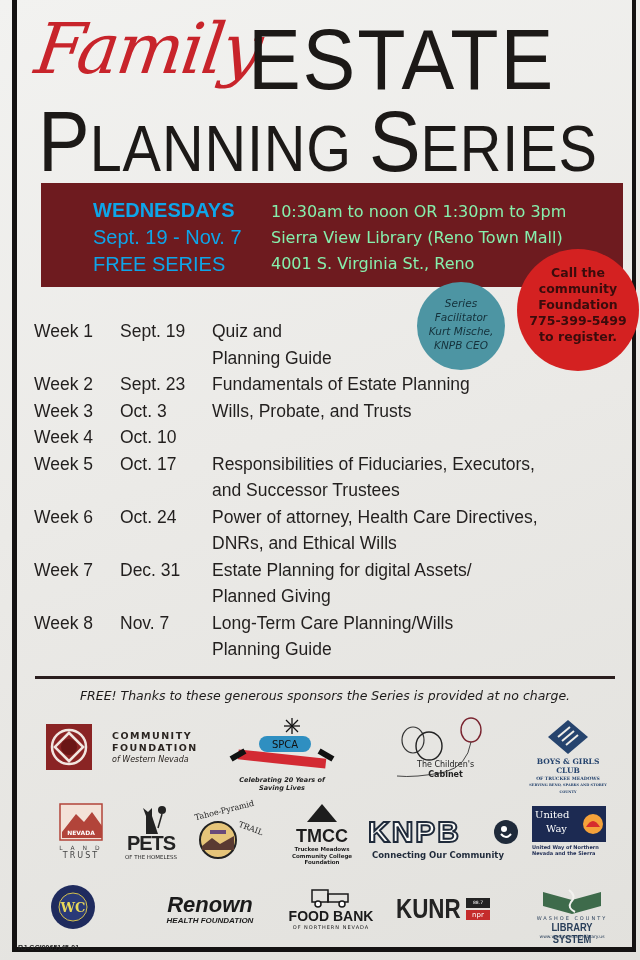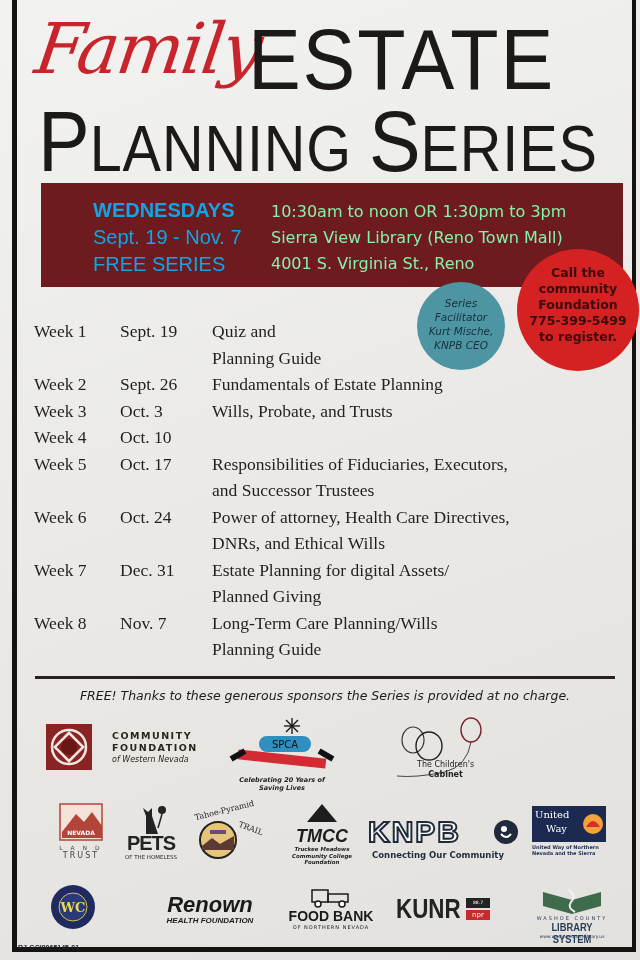--- a/index.html
+++ b/index.html
@@ -55,21 +55,21 @@
     font-family: "DejaVu Sans", sans-serif; font-style: italic; font-size: 10.5px; line-height: 14px;
     padding-top: 14px;
   }
   .circle-red {
     position: absolute; left: 517px; top: 249px; width: 122px; height: 122px; border-radius: 50%;
     background: #d42121; color: #3a0c0c; text-align: center;
     font-family: "DejaVu Sans", sans-serif; font-weight: bold; font-size: 12.5px; line-height: 16px;
     padding-top: 16px;
   }
   .schedule { position: absolute; left: 34px; top: 318px; width: 580px; }
-  .week-row { display: flex; font-family: Liberation Serif, serif; font-size: 17.5px; color: #221f1e; line-height: 26.5px; }
+  .week-row { display: flex; font-family: Liberation Sans, sans-serif; font-size: 17.5px; color: #221f1e; line-height: 26.5px; }
   .week-row .wk { width: 86px; flex: none; }
   .week-row .dt { width: 92px; flex: none; }
   .week-row .topic { flex: 1; }
   .divider {
     position: absolute; left: 35px; top: 676px; width: 580px; height: 3px; background: #2a1e1e;
   }
   .thanks {
     position: absolute; left: 20px; top: 688px; width: 610px; text-align: center;
     font-family: "DejaVu Sans", sans-serif; font-style: italic; font-size: 12.5px; color: #1d1b1a;
   }
@@ -123,21 +123,21 @@
     <div class="week-row">
       <div class="wk">Week 1</div>
       <div class="dt">Sept. 19</div>
       <div class="topic">
           <div>Quiz and</div>
           <div>Planning Guide</div>
         </div>
     </div>
     <div class="week-row">
       <div class="wk">Week 2</div>
-      <div class="dt">Sept. 26</div>
+      <div class="dt">Sept. 23</div>
       <div class="topic">
           <div>Fundamentals of Estate Planning</div>
         </div>
     </div>
     <div class="week-row">
       <div class="wk">Week 3</div>
       <div class="dt">Oct. 3</div>
       <div class="topic">
           <div>Wills, Probate, and Trusts</div>
         </div>
@@ -220,20 +220,35 @@
       <ellipse cx="34" cy="30" rx="13" ry="14" fill="none" stroke="#222" stroke-width="1.4"></ellipse>
       <ellipse cx="76" cy="14" rx="10" ry="12" fill="none" stroke="#7a2530" stroke-width="1.4"></ellipse>
       <path d="M76 26 Q72 50 50 56 Q20 62 2 60" fill="none" stroke="#333" stroke-width="0.9"></path>
     </svg>
     <div style="position:absolute;left:22px;top:44px;font-size:8px;line-height:10px;color:#222;">
       <div>The Children's</div>
       <div style="font-weight:bold;">Cabinet</div>
     </div>
   </div>
 
+  <div class="logo" style="left:524px;top:720px;width:88px;height:60px;">
+    <svg width="40" height="34" viewBox="0 0 40 34" style="position:absolute;left:24px;top:0;">
+      <polygon points="20,0 40,17 20,34 0,17" fill="#26446e"></polygon>
+      <g stroke="#f0eee8" stroke-width="2">
+          <line x1="10" y1="17" x2="22" y2="7"></line>
+          <line x1="14" y1="21" x2="26" y2="11"></line>
+          <line x1="18" y1="25" x2="30" y2="15"></line>
+        </g>
+    </svg>
+    <div style="position:absolute;left:0;top:37px;width:88px;font-family:'DejaVu Serif',serif;font-weight:bold;color:#26446e;">
+      <div style="font-size:7.5px;">BOYS &amp; GIRLS CLUB</div>
+      <div class="small" style="font-size:4.5px;">OF TRUCKEE MEADOWS</div>
+      <div class="small" style="font-size:3.5px;">SERVING RENO, SPARKS AND STOREY COUNTY</div>
+    </div>
+  </div>
 
   <div class="logo" style="left:56px;top:802px;width:50px;height:66px;">
     <svg width="46" height="40" viewBox="0 0 46 40" style="position:absolute;left:2px;top:0;">
       <rect x="2" y="2" width="42" height="36" fill="#f3e2d8" stroke="#b2443a" stroke-width="1.5"></rect>
       <path d="M4 30 L18 12 L26 20 L34 10 L44 24 L44 36 L4 36 Z" fill="#b2443a"></path>
       <text x="23" y="33" font-size="6" text-anchor="middle" fill="#fff" font-family="DejaVu Sans" font-weight="bold">NEVADA</text>
     </svg>
     <div style="position:absolute;left:0;top:42px;width:50px;font-size:6px;letter-spacing:3px;color:#444;">
       <div>L A N D</div>
       <div style="font-size:8px;letter-spacing:2px;">TRUST</div>
@@ -253,21 +268,21 @@
   <div class="logo" style="left:192px;top:806px;width:84px;height:60px;">
     <div style="position:absolute;left:2px;top:0;font-family:'DejaVu Serif',serif;font-size:8px;transform:rotate(-14deg);color:#222;">Tahoe-Pyramid</div>
     <svg width="40" height="40" viewBox="0 0 40 40" style="position:absolute;left:6px;top:14px;">
       <circle cx="20" cy="20" r="18" fill="#e6c57a" stroke="#222" stroke-width="2"></circle>
       <path d="M4 26 L14 18 L22 24 L36 16 L36 30 L4 30 Z" fill="#5a3a32"></path>
       <rect x="12" y="10" width="16" height="4" fill="#6a4a7a"></rect>
     </svg>
     <div style="position:absolute;left:46px;top:18px;font-family:'DejaVu Serif',serif;font-size:8px;color:#222;transform:rotate(20deg);">TRAIL</div>
   </div>
 
-  <div class="logo" style="left:282px;top:804px;width:80px;height:68px;font-style:italic;">
+  <div class="logo" style="left:282px;top:804px;width:80px;height:68px;">
     <svg width="30" height="18" viewBox="0 0 30 18" style="position:absolute;left:25px;top:0;">
       <polygon points="15,0 30,18 0,18" fill="#1d1d1d"></polygon>
     </svg>
     <div style="position:absolute;left:0;top:22px;width:80px;font-family:'Liberation Sans',sans-serif;font-weight:bold;font-size:18px;color:#1d1d1d;">TMCC</div>
     <div style="position:absolute;left:0;top:42px;width:80px;font-size:5.5px;font-weight:bold;line-height:6.5px;color:#1d1d1d;">
       <div>Truckee Meadows</div>
       <div>Community College</div>
       <div>Foundation</div>
     </div>
   </div>

